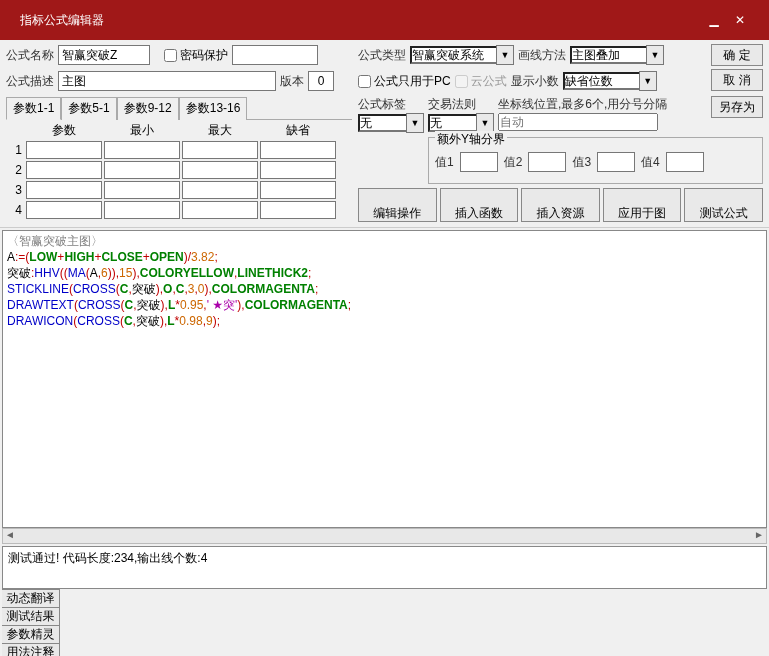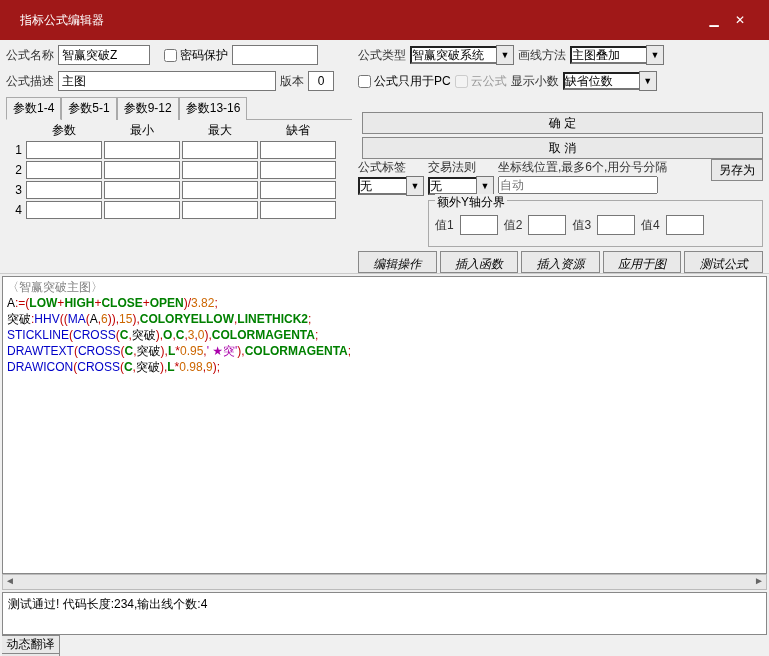--- a/index.html
+++ b/index.html
@@ -42,21 +42,21 @@
 
 
 .right-btn-col { display:flex; flex-direction:column; gap:3px; margin-left:4px;}
 .mini-input { width:38px; height:20px; border:1px solid #777; padding:1px 2px;}
 
 .fieldset { border:1px solid #aaa; padding:4px 6px 6px 6px; margin-top:2px;}
 .fieldset .legend { font-size:12px; position:relative; top:-11px; background:#f0f0f0; padding:0 2px; display:inline-block;}
 .fieldset .body { margin-top:-8px;}
 
 .action-row { display:flex; gap:3px; margin-top:4px;}
-.action-row .btn { flex:1; min-width:0; padding:4px 2px; white-space:nowrap;font-style:italic;}
+.action-row .btn { flex:1; min-width:0; padding:16px 2px; white-space:nowrap;}
 
 
 .code-area { background:#fff; border:1px solid #888; margin:2px 2px 0 2px; height:298px; overflow:auto; padding:2px 4px; font-family: "SimSun","NSimSun",monospace; font-size:13px; line-height:16px; white-space:pre;}
 .code-title { color:#808080;}
 .c-black{color:#000;} .c-red{color:#c00000;} .c-blue{color:#0000c8;} .c-green{color:#008000;font-weight:bold;} .c-orange{color:#cc6600;} .c-magenta{color:#aa00aa;}
 
 .scroll-dummy { height:16px; background:#e8e8e8; border:1px solid #bbb; margin:0 2px; position:relative;}
 .scroll-dummy::before{content:"◄";position:absolute;left:2px;top:0;font-size:10px;color:#666;}
 .scroll-dummy::after{content:"►";position:absolute;right:2px;top:0;font-size:10px;color:#666;}
 
@@ -93,21 +93,21 @@
       <input type="text" class="field" style="width: 86px;">
     </div>
     <div class="row">
       <span class="label">公式描述</span>
       <input type="text" class="field" style="width: 218px;" value="主图">
       <span class="label">版本</span>
       <input type="text" class="field" style="width: 26px; text-align: center;" value="0">
     </div>
 
     <div class="tabs">
-      <div class="tab active">参数1-4</div>
+      <div class="tab active">参数1-1</div>
       <div class="tab">参数5-1</div>
       <div class="tab">参数9-12</div>
       <div class="tab">参数13-16</div>
     </div>
     <div class="param-grid">
       <div class="param-head">
         <span></span>
         <span>参数</span>
         <span>最小</span>
         <span>最大</span>
@@ -138,21 +138,21 @@
           <span class="idx">4</span>
           <input style="">
           <input style="">
           <input style="">
           <input style="">
         </div>
     </div>
   </div>
 
   <div class="top-right">
-    <div style="display:flex; gap:16px;flex-direction:column;">
+    <div style="display:flex; gap:8px;">
       <div style="flex:1">
         <div class="row">
           <span class="label">公式类型</span>
           <span class="dropdown">
               <input class="field" style="width: 86px;" value="智赢突破系统">
               <span class="dd-btn">▼</span>
             </span>
           <span class="label">画线方法</span>
           <span class="dropdown">
               <input class="field" style="width: 76px;" value="主图叠加">

